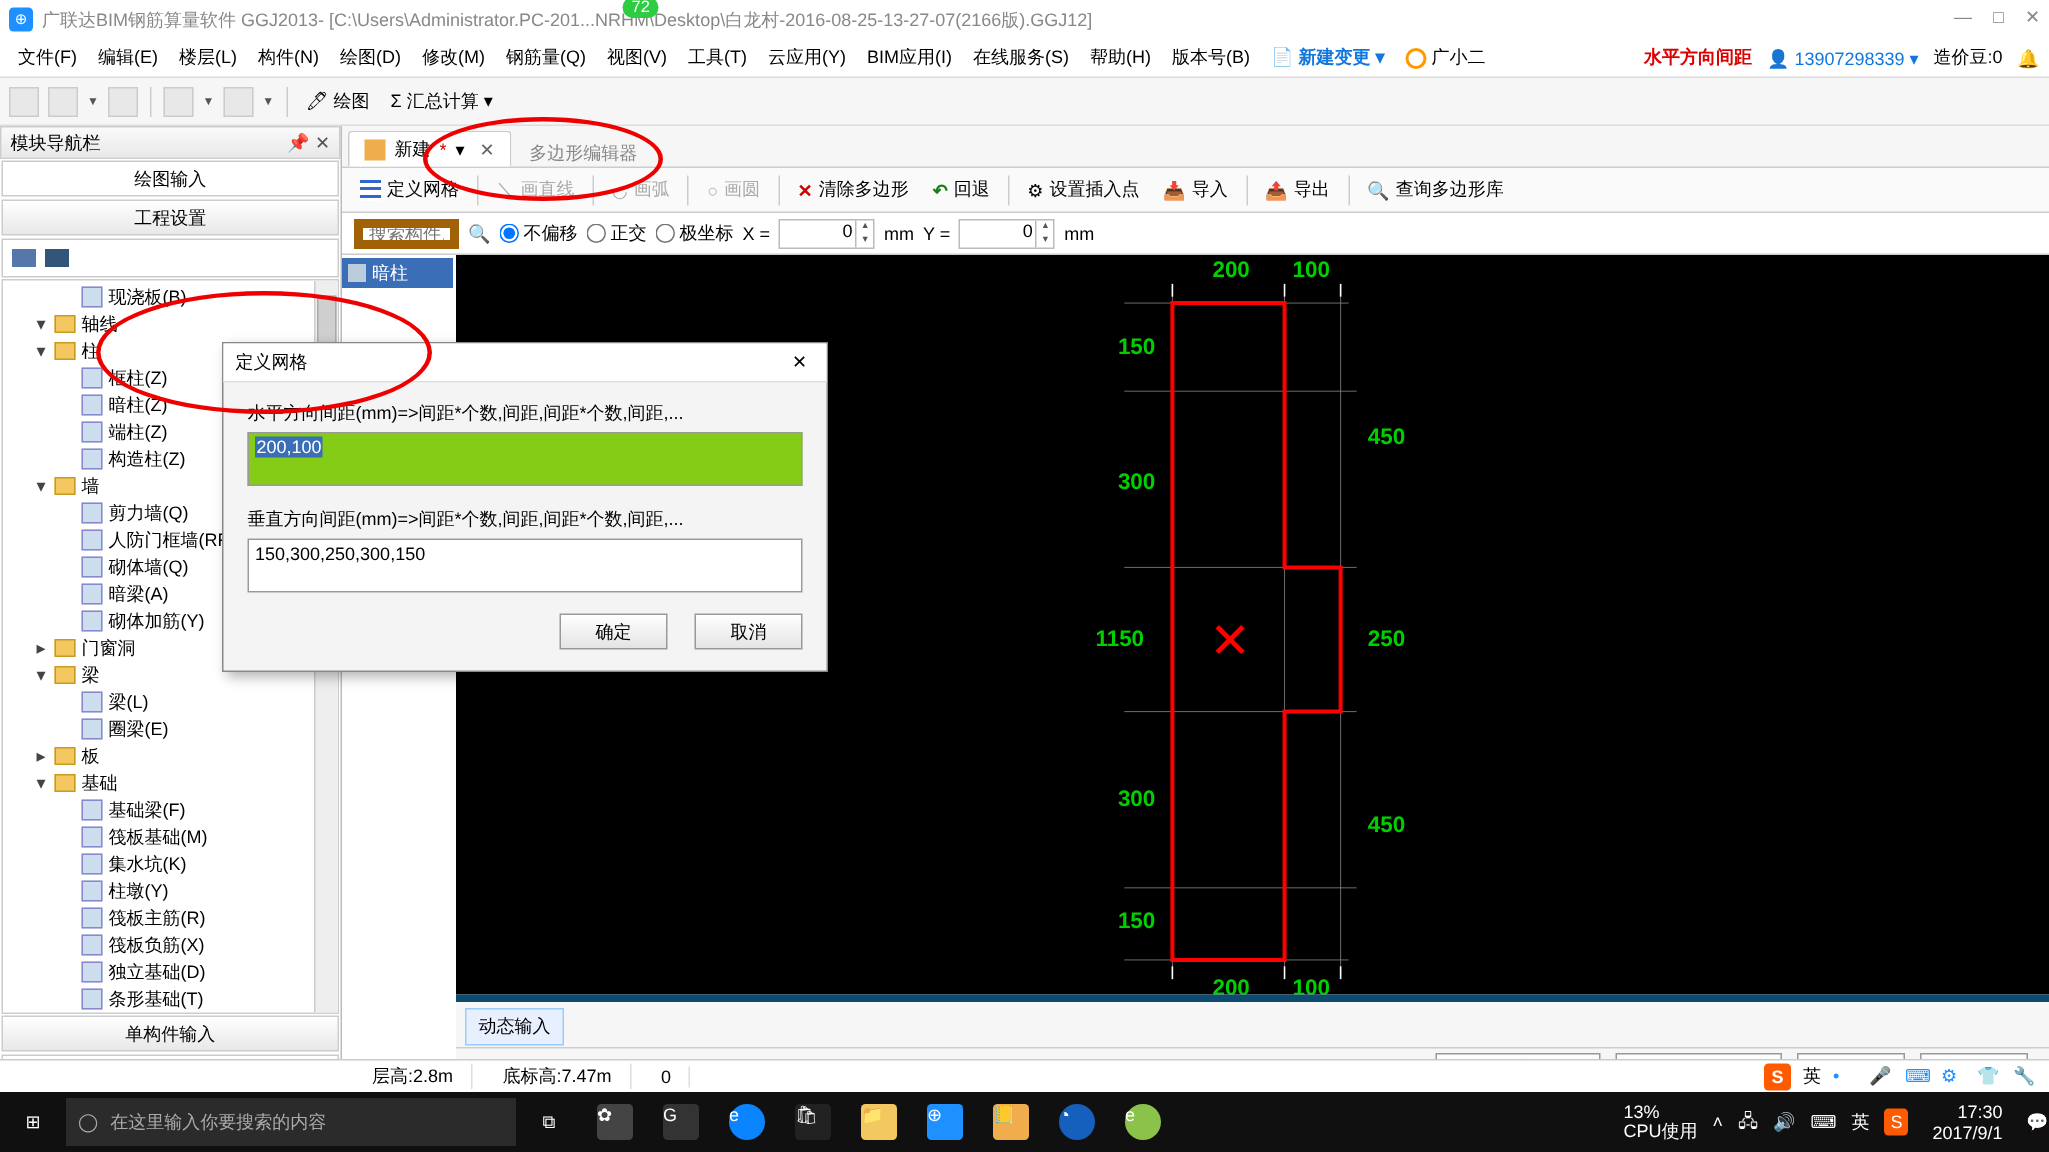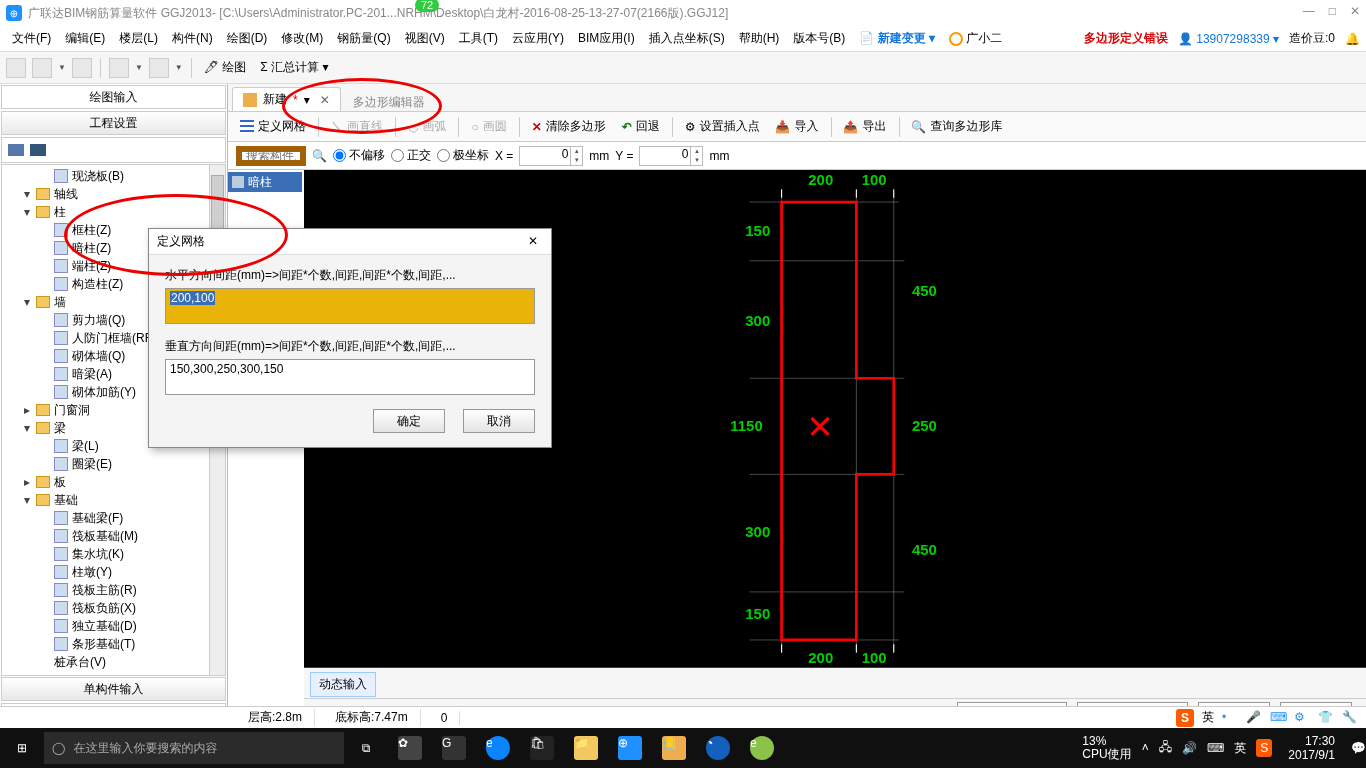--- a/index.html
+++ b/index.html
@@ -85,21 +85,21 @@
 .ce-left-list .item { height:20px; display:flex; align-items:center; background:#3a6fb7; color:#fff; padding:0 4px; gap:4px; }
 .ce-left-list .item .ic { width:12px; height:12px; background:#bcd; display:inline-block; }
 
 
 .canvas-wrap { flex: 1; position: relative; background:#fff; }
 .canvas { position: absolute; left: 76px; top: 0; right: 0; bottom: 56px; background: #000; }
 .canvas svg { width: 100%; height: 100%; }
 .dim-green { fill: #00d000; font-size: 14px; font-weight: bold; font-family: Arial; }
 
 
-.ce-bottom { position: absolute; left: 76px; right: 0; bottom: 28px; height: 28px; display: flex; align-items: center; padding: 16px 6px; border-top: 1px solid #0c4a6e; background:#f6f6f6; }
+.ce-bottom { position: absolute; left: 76px; right: 0; bottom: 28px; height: 28px; display: flex; align-items: center; padding: 16px 6px; border-top: 5px solid #0c4a6e; background:#f6f6f6; }
 .ce-bottom .btn-inset { border: 1px solid #9cf; background: #e8f0ff; padding: 3px 8px; }
 .ce-bottom2 { position: absolute; left: 76px; right: 0; bottom: 0; height: 30px; display: flex; align-items: center; justify-content: flex-end; gap: 10px; padding: 0 14px; border-top: 1px solid #ccc; background: #f6f6f6; }
 .btn-std { min-width: 110px; height: 24px; border: 1px solid #999; background: linear-gradient(#fff,#e4e4e4); text-align: center; line-height: 22px; }
 .btn-sm { min-width: 72px; }
 
 
 .ce-status { position:absolute; left:76px; right:0; bottom:-22px; height:22px; display:flex; align-items:center; gap:30px; padding:0 8px; border-top:1px solid #ccc; background:#fff; color:#333; }
 .ce-status .seg { white-space: nowrap; }
 
 
@@ -154,27 +154,27 @@
   <span class="mi">编辑(E)</span>
   <span class="mi">楼层(L)</span>
   <span class="mi">构件(N)</span>
   <span class="mi">绘图(D)</span>
   <span class="mi">修改(M)</span>
   <span class="mi">钢筋量(Q)</span>
   <span class="mi">视图(V)</span>
   <span class="mi">工具(T)</span>
   <span class="mi">云应用(Y)</span>
   <span class="mi">BIM应用(I)</span>
-  <span class="mi">插入点坐标(S)</span>
+  <span class="mi">在线服务(S)</span>
   <span class="mi">帮助(H)</span>
   <span class="mi">版本号(B)</span>
   <span class="mi blue">📄 <span>新建变更</span> ▾</span>
   <span class="mi"><span class="usericon"></span> <span>广小二</span></span>
   <span class="right-items">
-    <span class="err">多边形定义错误</span>
+    <span class="err">水平方向间距</span>
     <span class="acct">👤 <span>13907298339</span> ▾</span>
     <span>造价豆:0</span>
     <span style="color:#17a">🔔</span>
   </span>
 </div>
 
 <div class="toolbar1">
   <span class="tb"></span>
   <span class="tb"></span>
     <span class="drop">▼</span>
@@ -185,20 +185,24 @@
   <span class="tb"></span>
     <span class="drop">▼</span>
   <span class="sep"></span>
   <span class="tblabel">🖊 <span>绘图</span></span>
   <span class="tblabel">Σ <span>汇总计算</span> ▾</span>
 </div>
 
 <div class="main">
 
   <div class="left">
+    <div class="panel-title">
+      <span>模块导航栏</span>
+      <span>📌 <span class="x">✕</span></span>
+    </div>
     <div class="lp-tab lp-active">绘图输入</div>
     <div class="lp-tab">工程设置</div>
     <div class="lp-icons">
         <span class="ic"></span>
         <span class="ic" style="background:#357"></span>
       </div>
     <div class="tree" id="tree">
         <div class="node l1">
           <span class="caret"></span>
           <span class="ficon"></span>
@@ -495,21 +499,21 @@
 
 </div>
 
 <div class="dialog">
   <div class="dlg-title">
     <span>定义网格</span>
     <span class="x">✕</span>
   </div>
   <div class="dlg-body">
     <span class="lbl">水平方向间距(mm)=&gt;间距*个数,间距,间距*个数,间距,...</span>
-    <div style="border:1px solid #999;background:#eab308;height:36px;padding:2px 4px;">
+    <div style="border:1px solid #999;background:#84cc16;height:36px;padding:2px 4px;">
       <span class="sel-span">200,100</span>
     </div>
     <div style="height:14px"></div>
     <span class="lbl">垂直方向间距(mm)=&gt;间距*个数,间距,间距*个数,间距,...</span>
     <div style="border:1px solid #999;background:#fff;height:36px;padding:2px 4px;">
       <span>150,300,250,300,150</span>
     </div>
   </div>
   <div class="dlg-btns">
     <span class="btn-std">确定</span>

